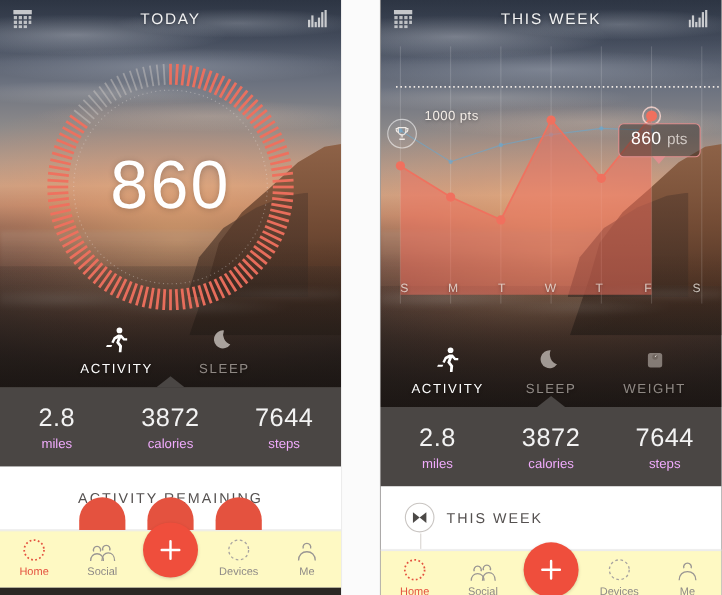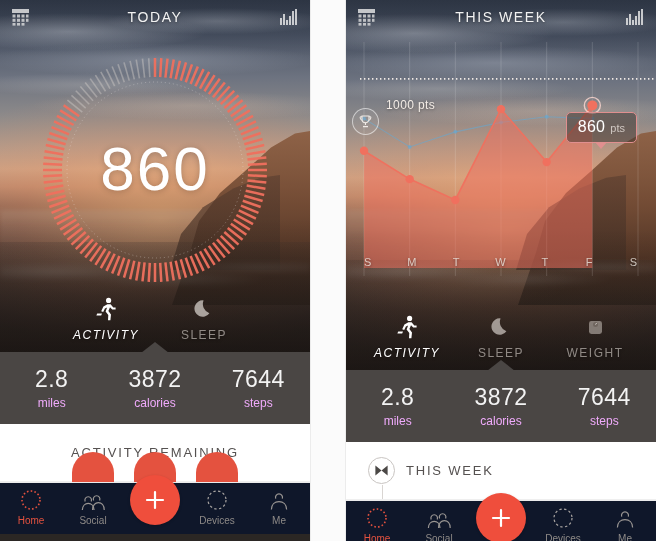--- a/index.html
+++ b/index.html
@@ -169,21 +169,21 @@
   .tooltip {
     position: absolute; right: 19px; top: 112px;
     padding: 5px 11px 6px 11px;
     border: 1px solid #e08f8f;
     border-radius: 5px;
     background: rgba(52,43,40,0.48);
     z-index: 6;
     display: flex; align-items: baseline; gap: 5px;
   }
   .tooltip-val { font-size: 16px; color: #ffffff; letter-spacing: 0.3px; }
-  .tooltip-unit { font-size: 11px; color: #cfc7c2; }
+  .tooltip-unit { font-size: 14px; color: #cfc7c2; }
   .tooltip::after {
     content: ""; position: absolute; left: 50%; bottom: -7px;
     margin-left: -6px; width: 0; height: 0;
     border-left: 6px solid transparent; border-right: 6px solid transparent;
     border-top: 7px solid #e08f8f;
   }
   .daylabels {
     position: absolute; left: 0; right: 0; top: 256px;
     display: flex; z-index: 4;
   }
@@ -204,21 +204,21 @@
     width: 98px; text-align: center; cursor: pointer;
   }
   .mode-tabs.three .mode-tab { width: 94px; }
   .mode-ico { height: 26px; display: flex; align-items: flex-end; justify-content: center; }
   .mode-label {
     margin-top: 7px;
     font-size: 12px; letter-spacing: 1.5px;
     color: rgba(215,208,202,0.62);
     text-shadow: 0 1px 3px rgba(0,0,0,0.4);
   }
-  .mode-tab.active .mode-label { color: #ffffff; font-weight: 500; font-style: italic; }
+  .mode-tab.active .mode-label { color: #ffffff; font-weight: 500; }
   .notch {
     position: absolute; bottom: -1px; width: 0; height: 0;
     border-left: 14px solid transparent; border-right: 14px solid transparent;
     border-bottom: 11px solid #4a4644;
   }
 
   
   .stats {
     position: relative;
     height: 72px;
@@ -266,21 +266,21 @@
   .arc {
     width: 42px; height: 30px;
     border-radius: 21px 21px 0 0;
     background: #e4523f;
   }
 
   
   .tabbar {
     position: relative;
     height: 52px;
-    background: #0f172a;
+    background: #fef9c3;
     border-top: 1px solid #ececec;
     display: flex; align-items: flex-start;
     z-index: 3;
   }
   .tabitem {
     flex: 1; text-align: center; cursor: pointer;
     padding-top: 3px;
   }
   .tab-ico { height: 28px; display: flex; align-items: center; justify-content: center; }
   .tab-lab { font-size: 10px; color: #8e8a87; margin-top: 1px; }

